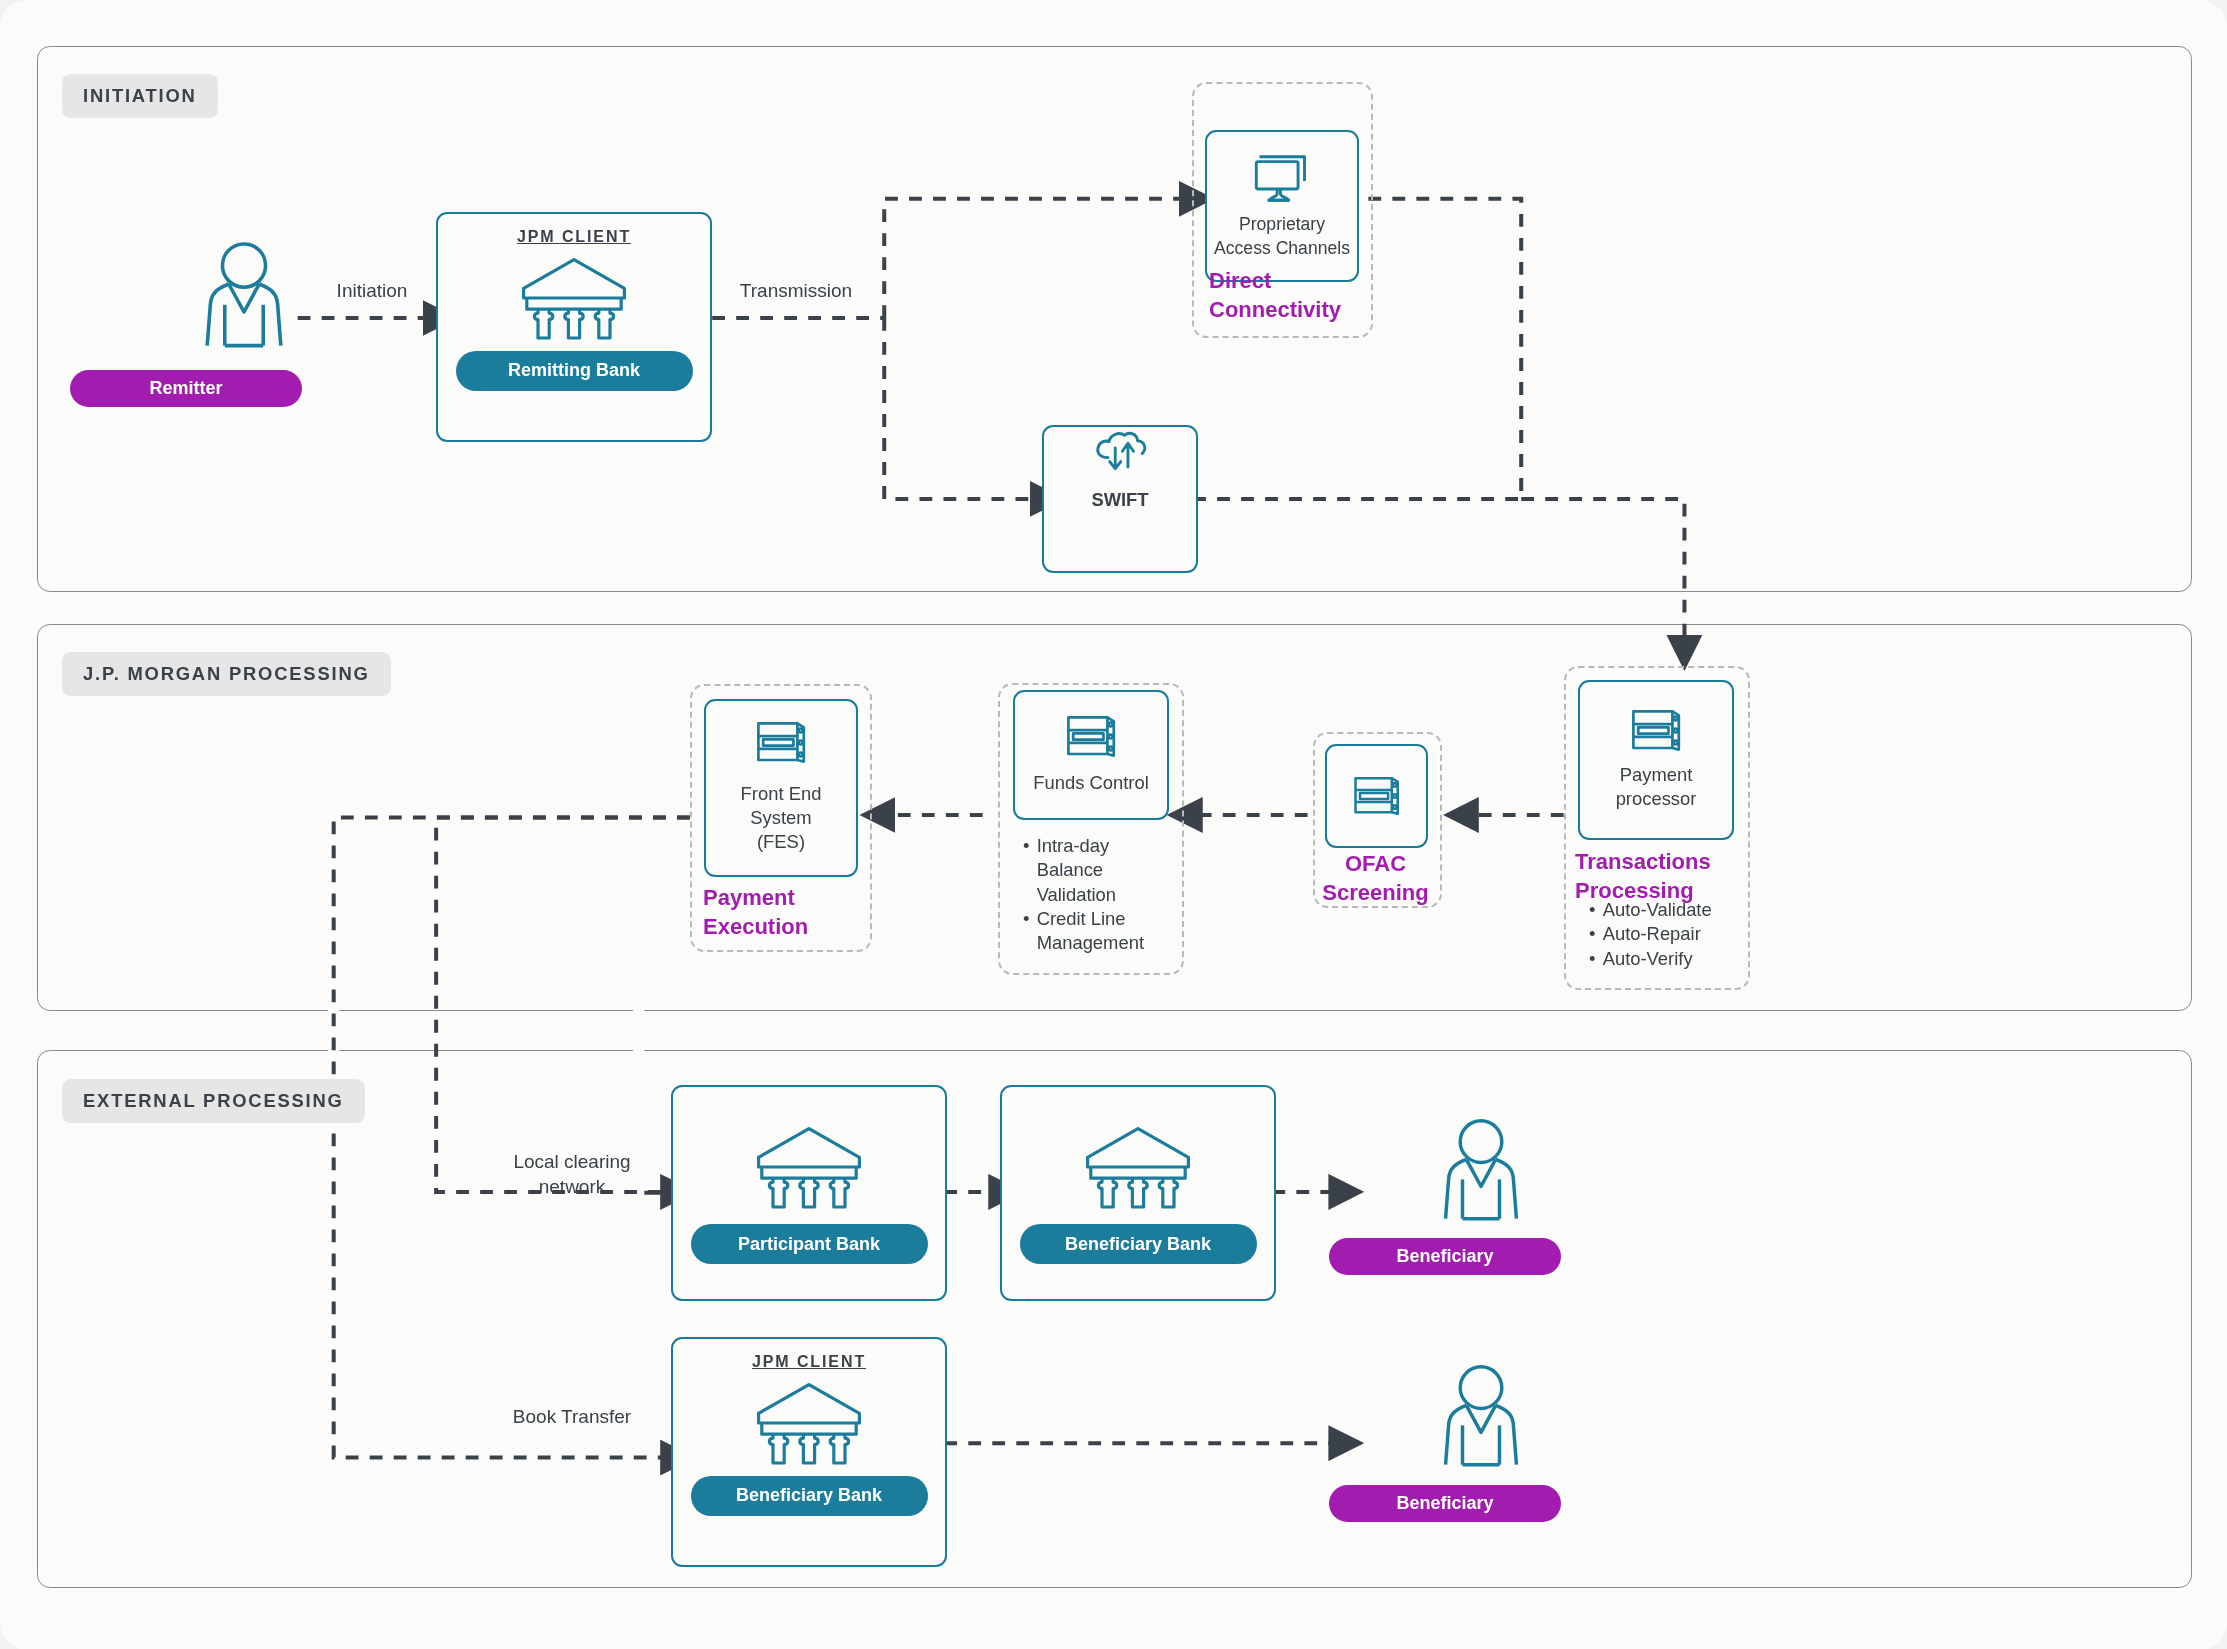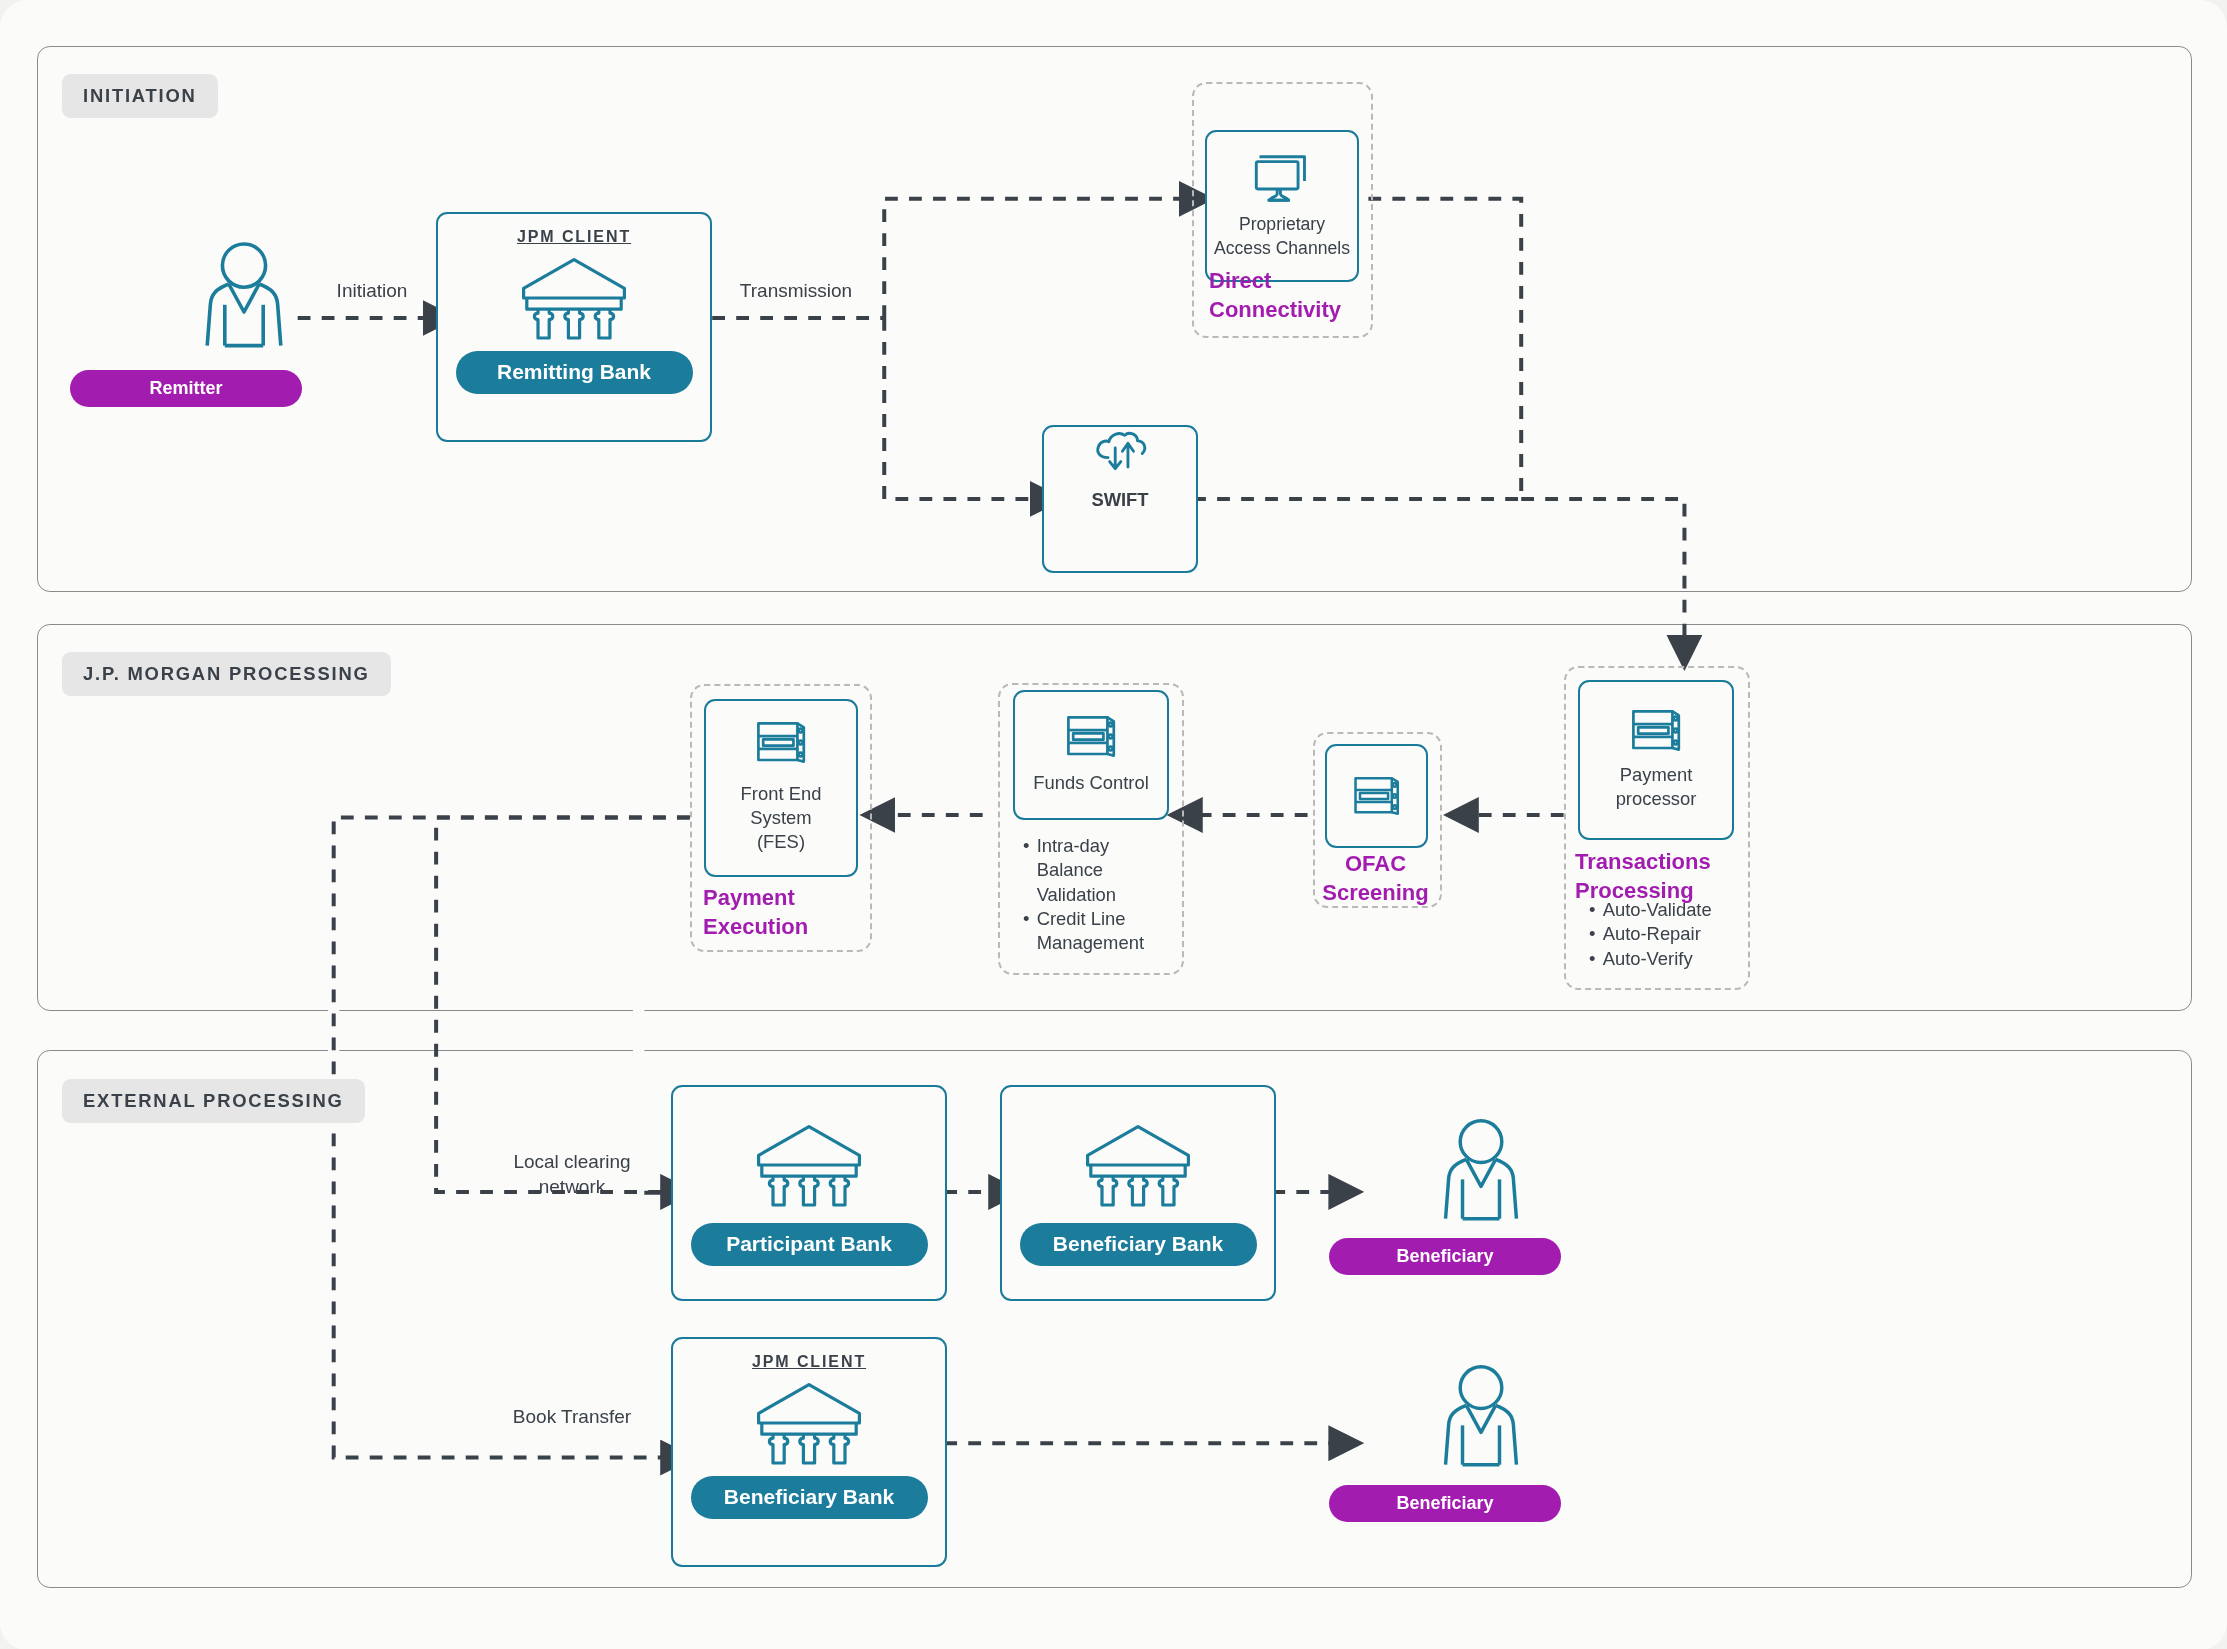--- a/index.html
+++ b/index.html
@@ -21,21 +21,21 @@
 
   
   .group{position:absolute;border:2px dashed #b9b9b9;border-radius:14.4px;background:transparent;z-index:3;}
   .group-label{position:absolute;font-size:22px;color:#a21caf;line-height:1.3;font-weight:400;z-index:5;}
   .bullets{position:absolute;font-size:18.4px;color:#3a4149;line-height:1.32;z-index:5;}
   .bullets div{display:flex;}
   .bullets .bullet{margin-right:7.2px;}
 
   
   .pill{background:#1b7c9b;color:#ffffff;border-radius:800px;text-align:center;
-    font-size:21px;font-weight:700;padding:9.6px 0;white-space:nowrap;}
+    font-size:18px;font-weight:700;padding:9.6px 0;white-space:nowrap;}
 
   
   .freepill{position:absolute;background:#a21caf;color:#fff;border-radius:800px;text-align:center;
     font-size:18px;font-weight:700;padding:8px 0;z-index:4;}
 
   
   .flabel{position:absolute;font-size:19px;color:#3a4149;text-align:center;line-height:1.3;z-index:5;}
 
   
   .icon{display:block;}

